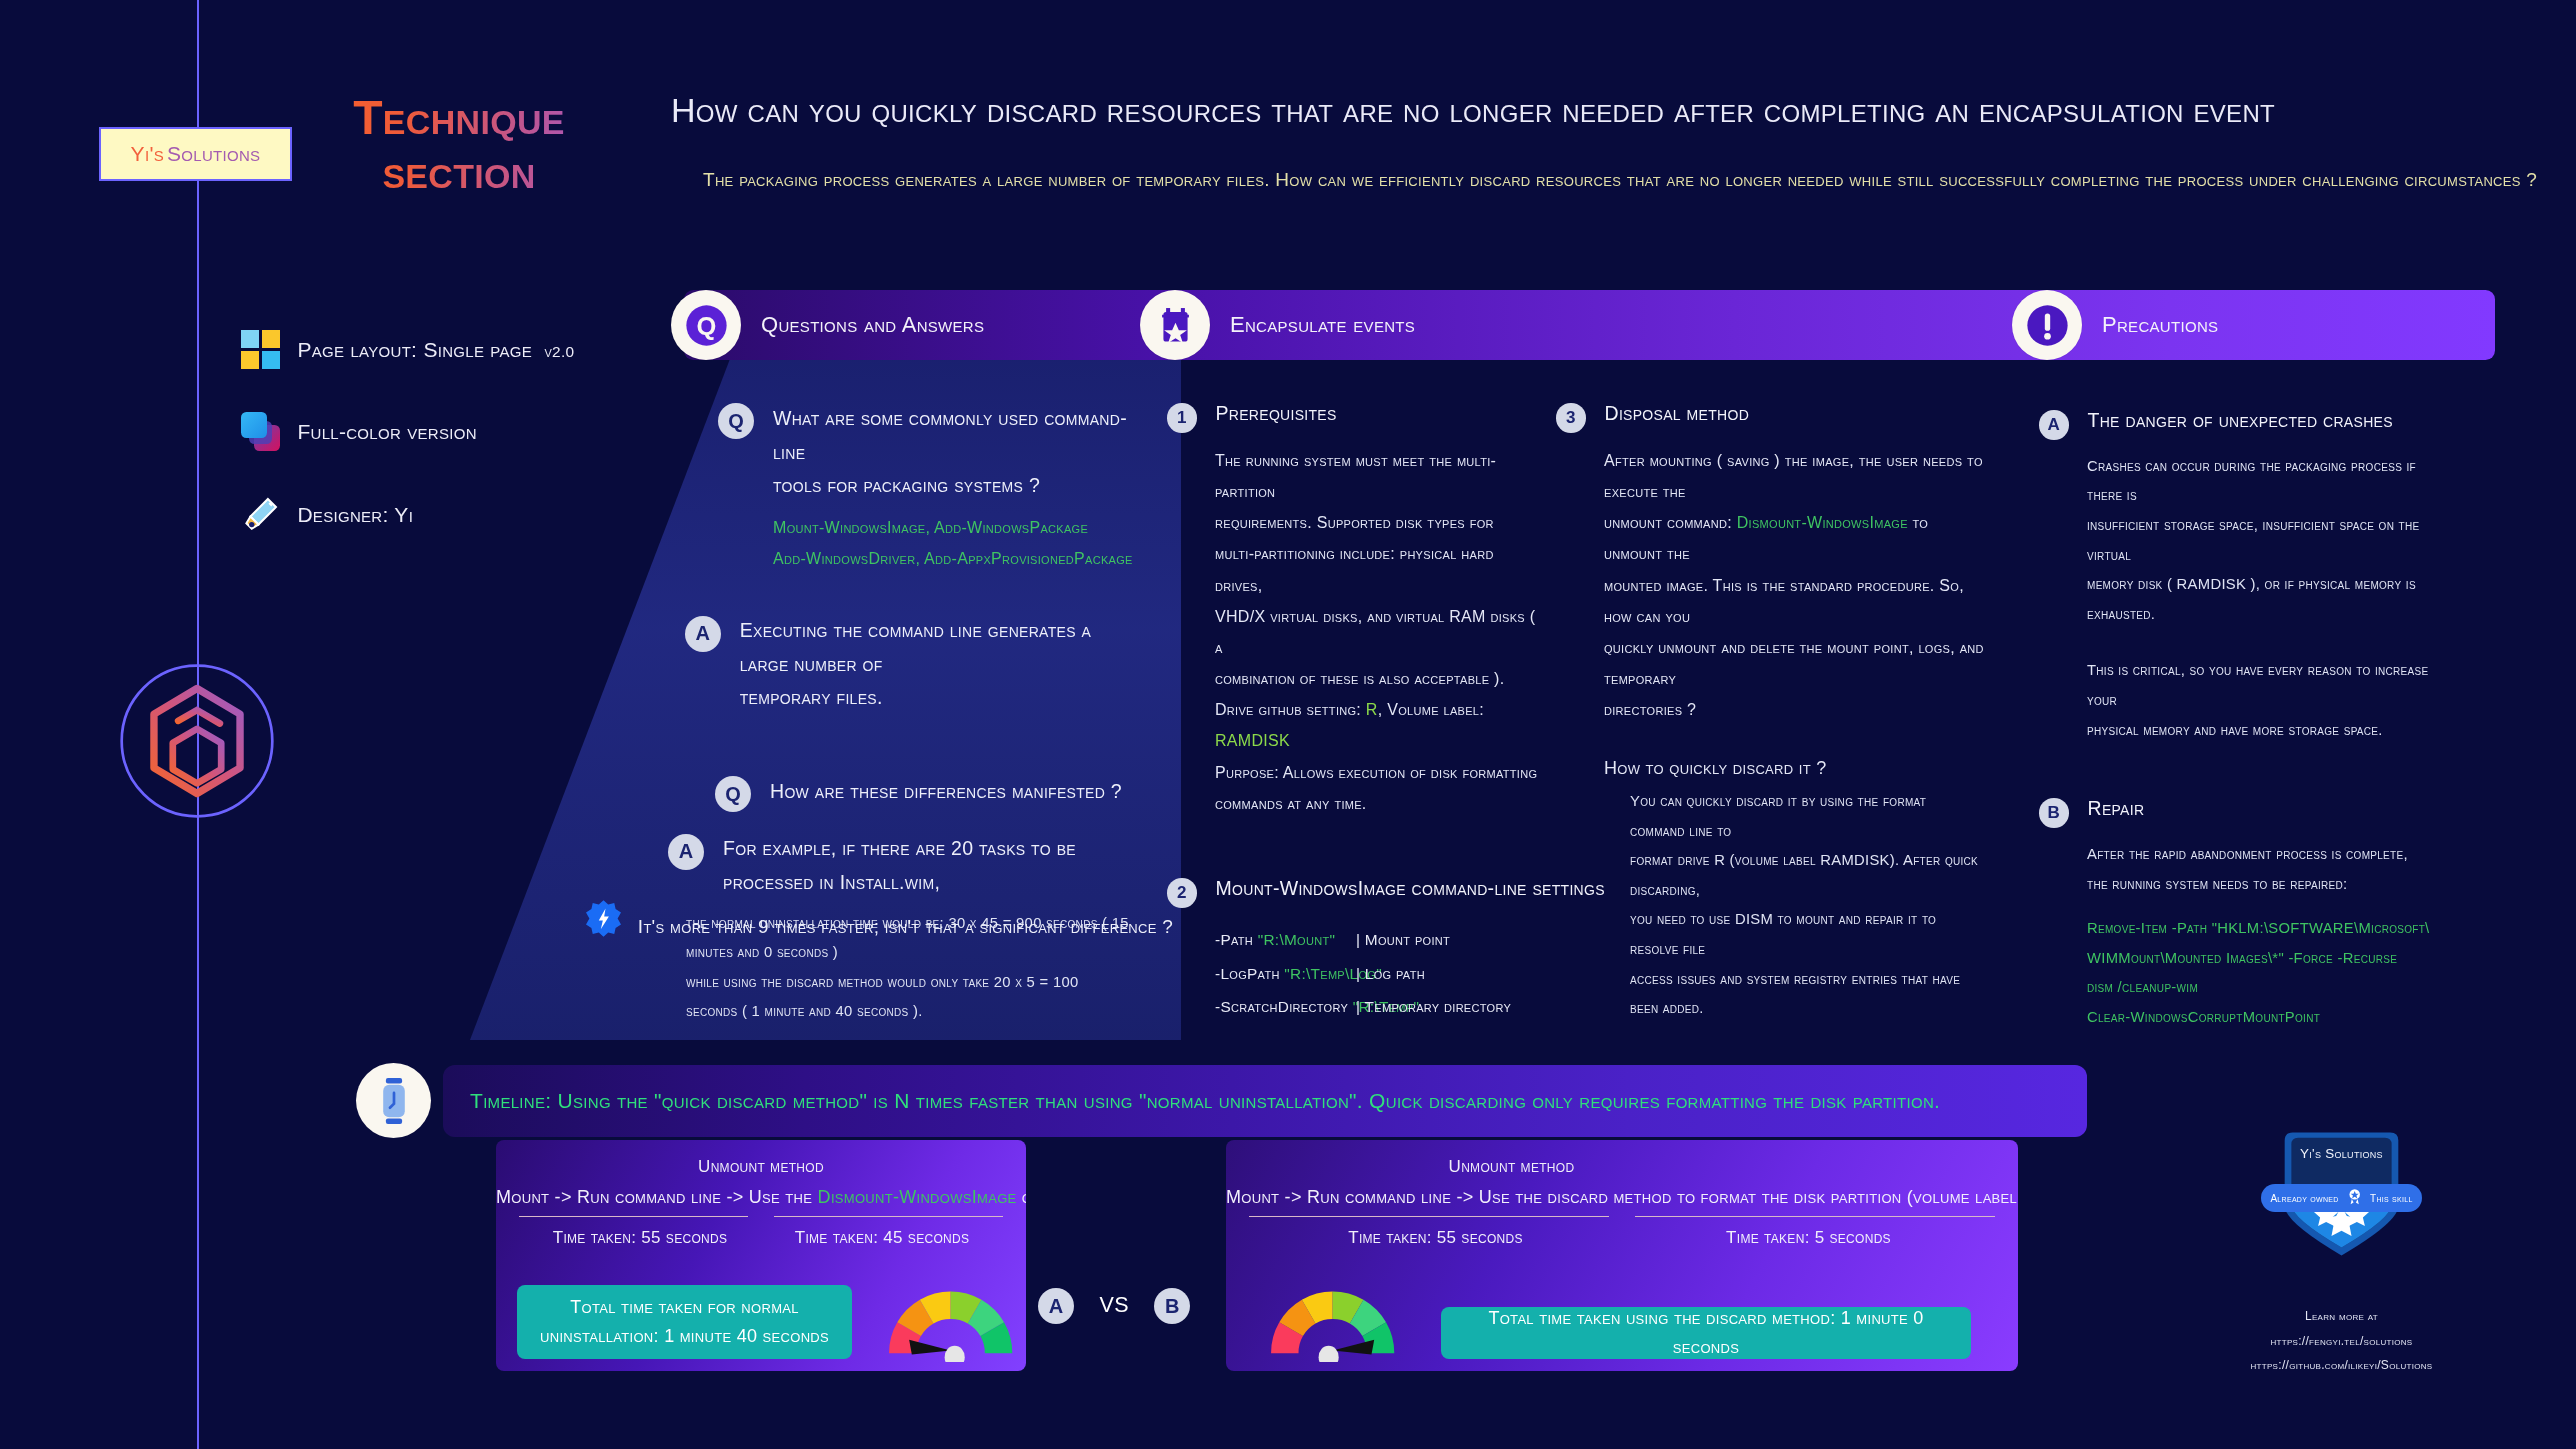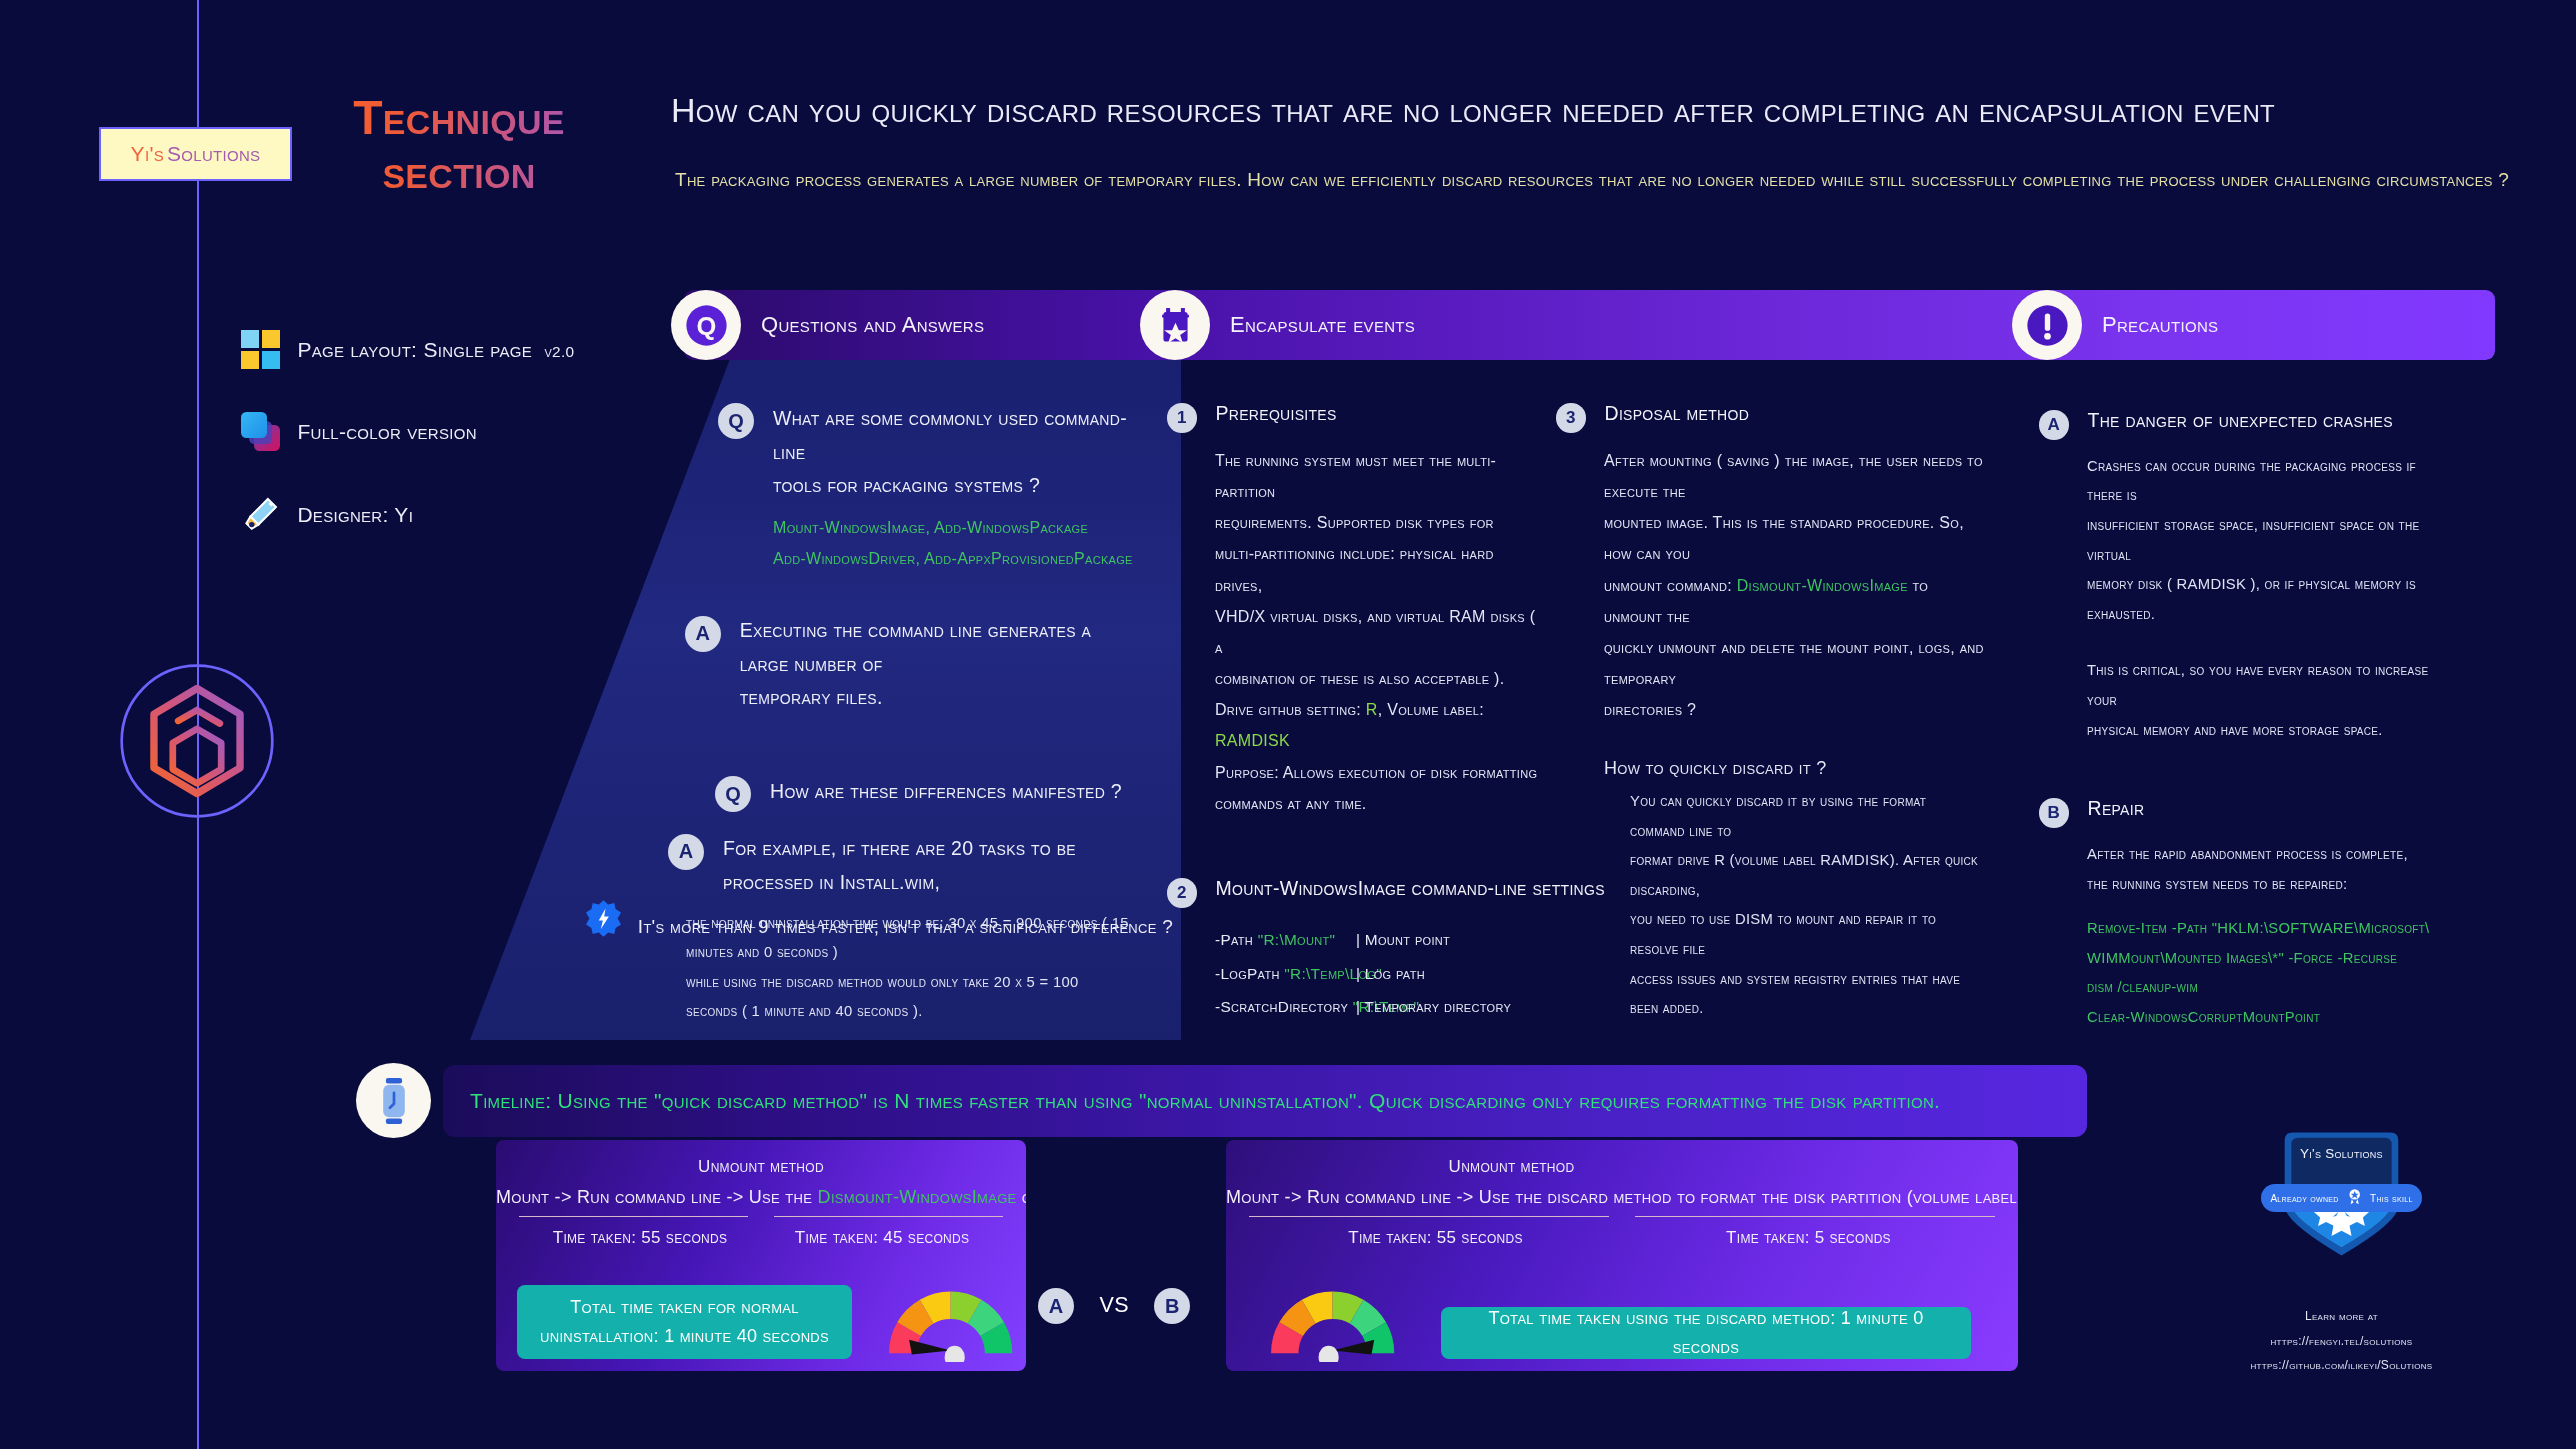--- a/index.html
+++ b/index.html
@@ -38,21 +38,21 @@
     -webkit-background-clip:text; background-clip:text; color:transparent;
     -webkit-text-fill-color:transparent;
   }
 
   
   #h-title {
     position:absolute; left:671px; top:91px; width:1811px;
     font-size:34px; color:#EAEAF8; white-space:nowrap;
   }
   #h-sub {
-    position:absolute; left:675px; top:169px; width:1865px;
+    position:absolute; left:703px; top:169px; width:1865px;
     font-size:19px; color:#E3E0A8; white-space:nowrap;
   }
 
   
   .meta { position:absolute; display:flex; align-items:center; gap:17.4px; }
   .meta .lbl { font-size:21px; color:#EDEDF8; white-space:nowrap; }
   .meta .lbl .ver { font-size:15.4px; }
   #meta1 { left:241px; top:330px; }
   #meta2 { left:241px; top:412px; }
   #meta3 { left:241px; top:495px; }
@@ -374,26 +374,26 @@
   </div>
 </div>
 
 <div class="col" id="col3">
   <div class="qa-row">
     <div class="badge sm">3</div>
     <div class="sec-title sc">Disposal method</div>
   </div>
   <div style="margin-left:48px;margin-top:12px">
     <div class="t-sm sc">After mounting ( saving ) the image, the user needs to execute the</div>
-    <div class="t-sm sc">mounted image. This is the standard procedure.  So, how can you</div>
     <div class="t-sm sc">
       <span>unmount command:</span>
       <span class="green">Dismount-WindowsImage</span>
       <span>to unmount the</span>
     </div>
+    <div class="t-sm sc">mounted image. This is the standard procedure.  So, how can you</div>
     <div class="t-sm sc">quickly unmount and delete the mount point, logs, and temporary</div>
     <div class="t-sm sc">directories ?</div>
   </div>
 
   <div class="t-sm sc" style="margin-left:48px;margin-top:25.5px;font-size:18px">How to quickly discard it ?</div>
   <div style="margin-left:74px;margin-top:1px">
     <div class="t-xs sc">You can quickly discard it by using the format command line to</div>
     <div class="t-xs sc">format drive R (volume label RAMDISK). After quick discarding,</div>
     <div class="t-xs sc">you need to use DISM to mount and repair it to resolve file</div>
     <div class="t-xs sc">access issues and system registry entries that have been added.</div>

